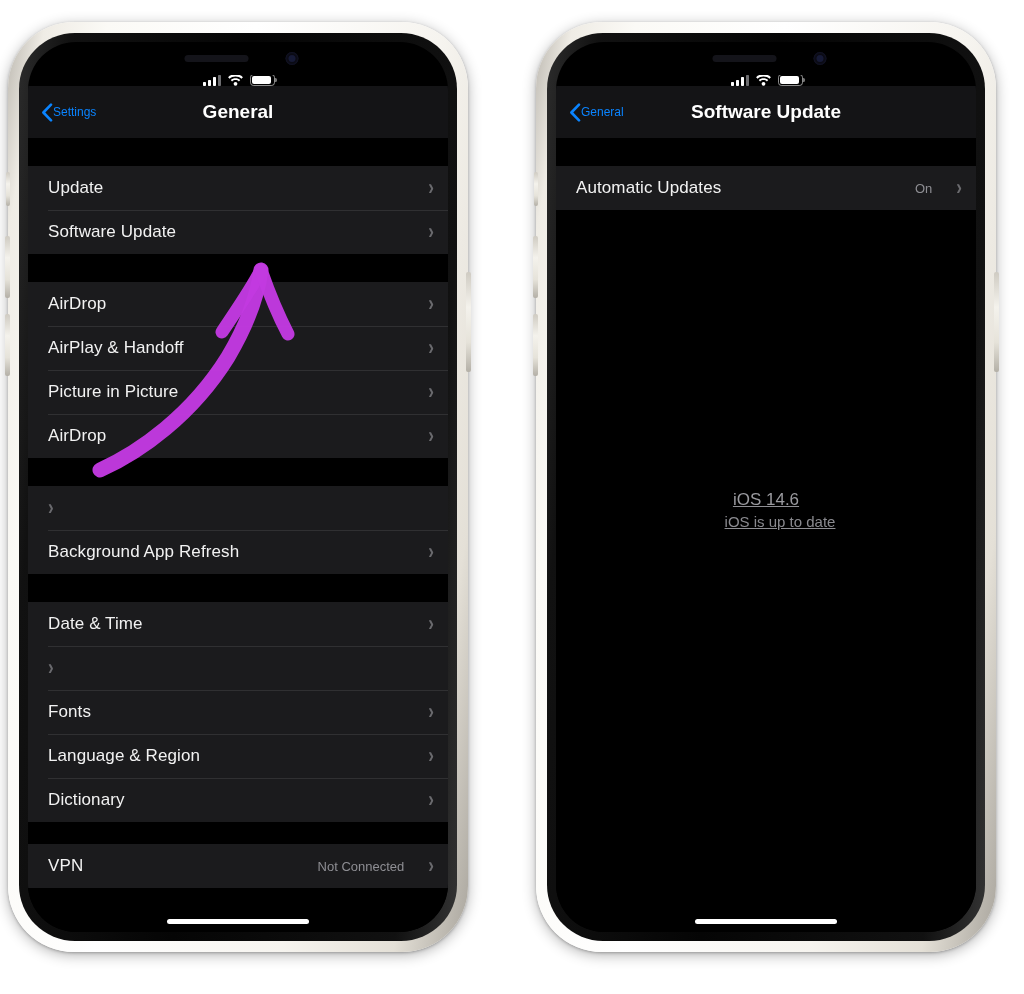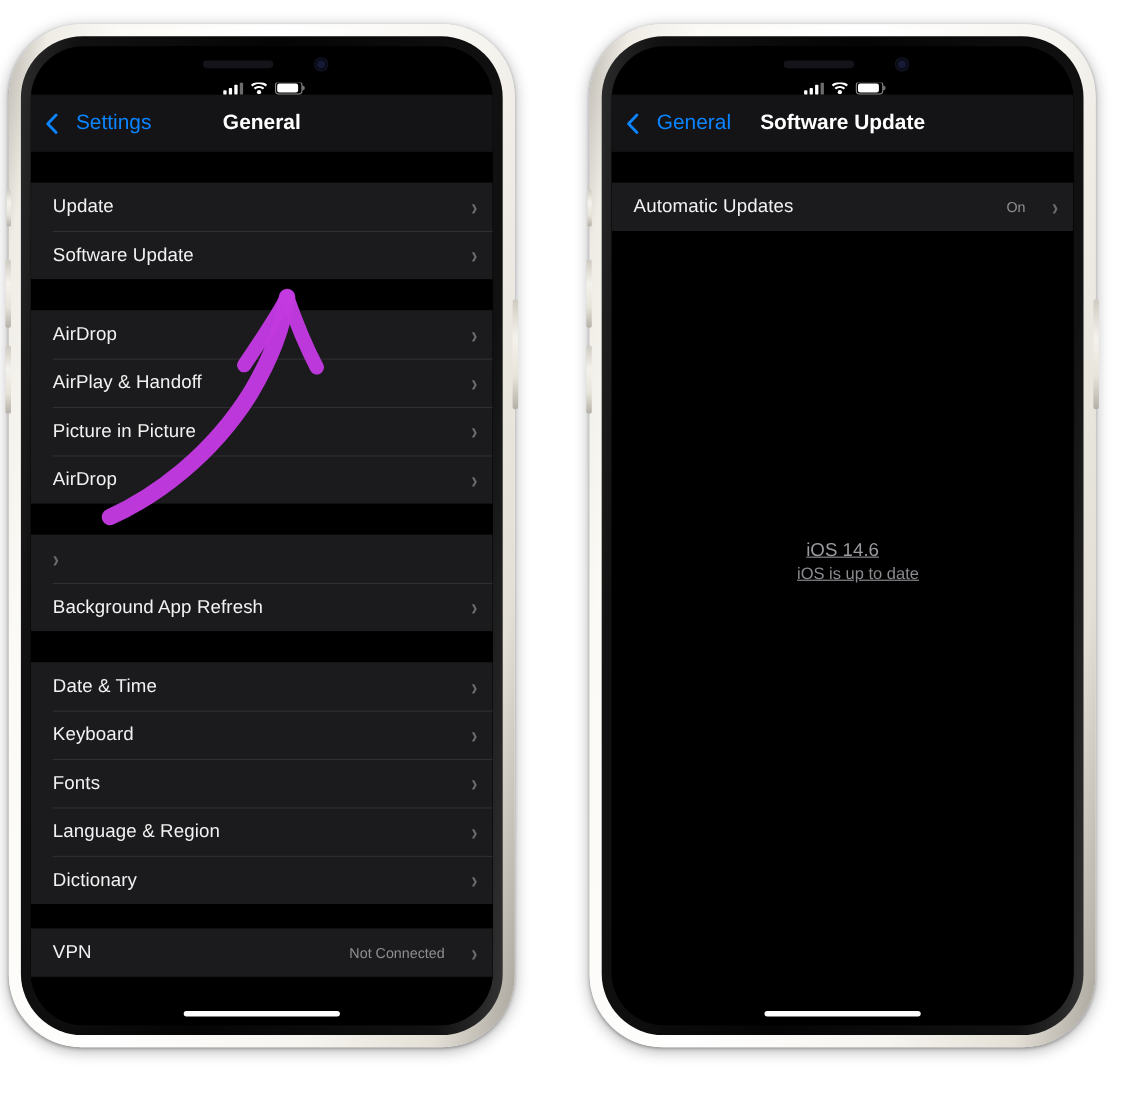--- a/index.html
+++ b/index.html
@@ -102,23 +102,23 @@
   }
 
   
   .navbar{
     position:absolute;top:44px;left:0;right:0;height:52px;
     background:#141416;
     display:flex;align-items:center;
     z-index:15;
   }
   .nav-back{
-    display:flex;align-items:center;gap:16px;
+    display:flex;align-items:center;gap:0;
     position:absolute;left:13px;
-    color:#0a84ff;font-size:19px;
+    color:#0a84ff;font-size:12px;
     cursor:pointer;
   }
   .nav-title{
     width:100%;text-align:center;
     color:#fff;font-size:19px;font-weight:bold;
   }
 
   
   .content{
     position:absolute;top:96px;left:0;right:0;bottom:0;
@@ -266,21 +266,20 @@
         </div>
 
         <div class="gap"></div>
 
         <div class="group">
           <div class="row">
             <span class="label">Date &amp; Time</span>
             <span class="chev">›</span>
           </div>
           <div class="row">
-            <span class="label">Keyboard</span>
             <span class="chev">›</span>
           </div>
           <div class="row">
             <span class="label">Fonts</span>
             <span class="chev">›</span>
           </div>
           <div class="row">
             <span class="label">Language &amp; Region</span>
             <span class="chev">›</span>
           </div>

